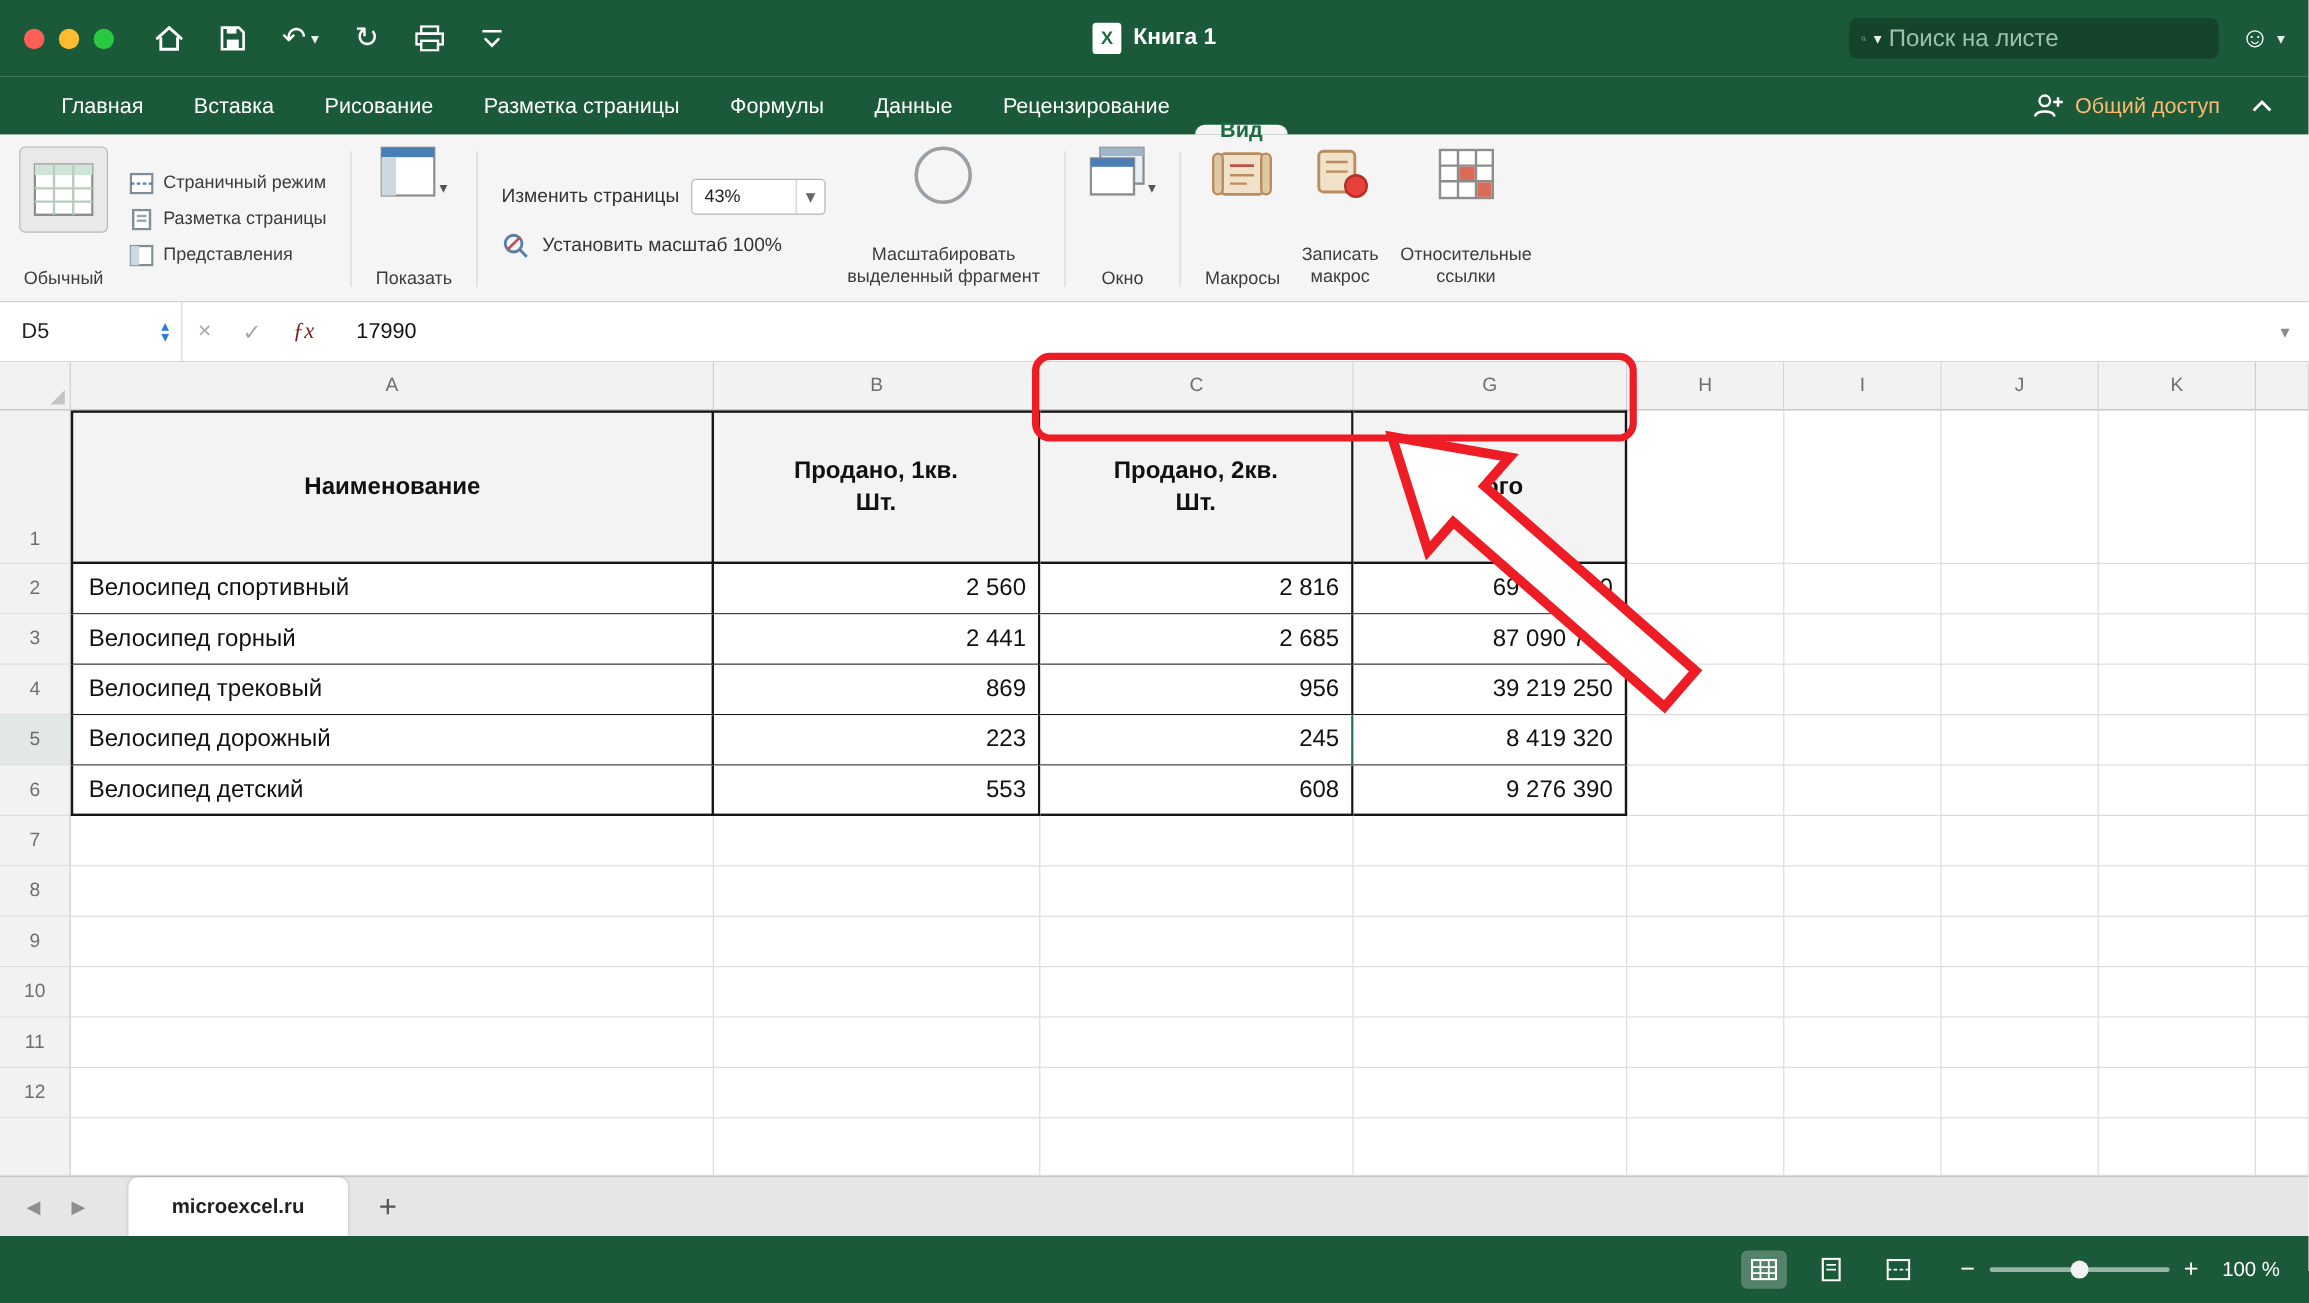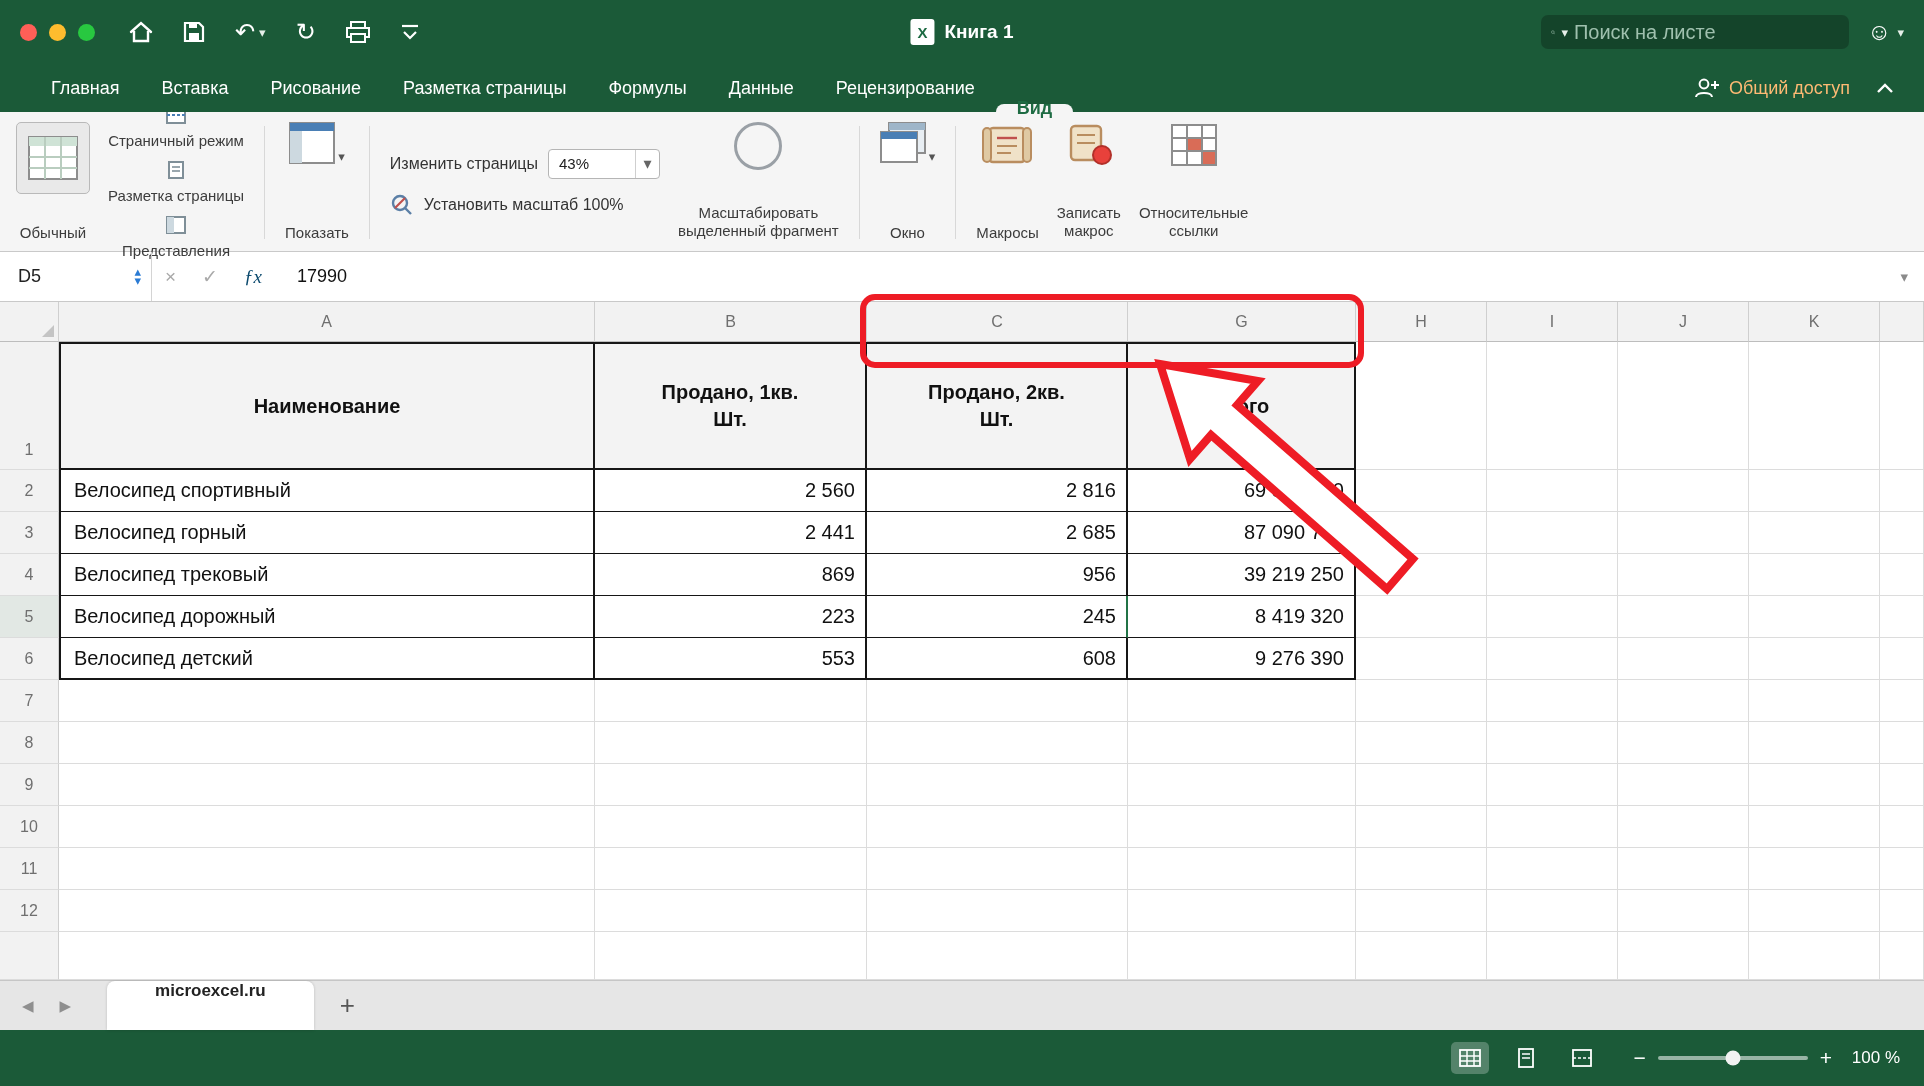--- a/index.html
+++ b/index.html
@@ -35,37 +35,37 @@
   .share{margin-left:auto;display:flex;align-items:center;gap:9px;color:#fdba74;font-size:18px;}
   .collapse{display:flex;align-items:center;margin-left:26px;color:#fff;}
 
   
   .ribbon{height:140px;background:var(--ribbon);border-bottom:1px solid var(--line);display:flex;align-items:stretch;padding:10px 16px 8px;gap:18px;}
   .rlabel{font-size:15px;color:#3c3c3c;}
   .rdiv{width:1px;background:#d8d8d8;margin:4px 2px;}
   .g-col{display:flex;flex-direction:column;align-items:center;justify-content:space-between;padding-bottom:2px;}
   .bigbtn{width:74px;height:72px;border:1px solid #b9b9b9;border-radius:5px;background:#e9e9e9;display:flex;align-items:center;justify-content:center;}
   .g-stack{display:flex;flex-direction:column;justify-content:center;gap:12px;}
-  .stack-item{display:flex;align-items:center;gap:8px;font-size:15px;color:#3c3c3c;flex-direction:column;}
+  .stack-item{display:flex;align-items:center;gap:8px;font-size:15px;color:#3c3c3c;}
   .iconbox{display:flex;align-items:center;justify-content:center;}
   .two-line{white-space:pre-line;text-align:center;line-height:1.25;}
   .g-zoom{display:flex;flex-direction:column;justify-content:center;gap:14px;}
   .zoomrow{display:flex;align-items:center;gap:10px;font-size:16px;color:#333;}
   .combo{width:112px;height:30px;background:#fff;border:1px solid #b5b5b5;border-radius:4px;display:flex;align-items:center;}
   .combo .cval{flex:1;padding-left:10px;font-size:15px;color:#222;}
   .combo .cbtn{width:24px;height:100%;border-left:1px solid #cfcfcf;display:flex;align-items:center;justify-content:center;color:#666;}
   .circle-ic{width:48px;height:48px;border:3px solid #9aa0a6;border-radius:50%;}
   .icon-caret{display:flex;align-items:flex-end;gap:3px;color:#555;}
 
   
   .formulabar{height:50px;background:#fff;border-bottom:1px solid var(--line);display:flex;align-items:center;}
   .namebox{width:152px;height:100%;border-right:1px solid #d4d4d4;display:flex;align-items:center;padding:0 10px 0 18px;font-size:18px;color:#222;}
   .stepper{margin-left:auto;display:flex;flex-direction:column;line-height:.62;color:#2a7bd4;font-size:13px;text-align:center;}
   .fbtn{font-size:19px;color:#a9a9a9;padding:0 13px;}
-  .fx{font-style:italic;color:#0c4a6e;font-size:19px;padding:0 13px;font-family:"Liberation Serif",serif;}
+  .fx{font-style:italic;color:#7f1d1d;font-size:19px;padding:0 13px;font-family:"Liberation Serif",serif;}
   .fvalue{font-size:18px;color:#111;padding-left:22px;}
   .fb-caret{margin-left:auto;padding-right:16px;color:#8a8a8a;font-size:15px;}
 
   
   .grid{position:relative;background:#fff;}
   .crow{display:flex;}
   .w-gut{width:59px;flex:none;} .w-a{width:536px;flex:none;} .w-b{width:272px;flex:none;}
   .w-c{width:261px;flex:none;} .w-g{width:228px;flex:none;} .w-s{width:131px;flex:none;} .w-f{flex:1;}
   .h-head{height:40px;} .h-1{height:128px;} .h-r{height:42px;} .h-p{height:48px;}
   .chead{background:var(--head-bg);border-right:1px solid var(--head-line);border-bottom:1px solid #bdbdbd;display:flex;align-items:center;justify-content:center;font-size:16px;color:#6f6f6f;}
@@ -83,21 +83,21 @@
   .row-last .td{border-bottom:2px solid var(--tbl);}
   .sel-right{border-right:2px solid var(--accent);}
 
   
   .anno-rect{position:absolute;left:860px;top:294px;width:504px;height:74px;border:6px solid var(--red);border-radius:15px;z-index:40;pointer-events:none;}
   .anno-arrow{position:absolute;left:1120px;top:344px;z-index:41;pointer-events:none;}
 
   
   .sheetbar{height:50px;background:#e6e6e6;border-top:1px solid #c6c6c6;display:flex;align-items:stretch;}
   .snav{display:flex;align-items:center;gap:26px;padding:0 22px;color:#8f8f8f;font-size:15px;}
-  .stab{margin-left:14px;background:#fff;border-radius:8px 8px 0 0;display:flex;align-items:flex-start;padding:0 48px;font-size:17px;font-weight:bold;color:#222;box-shadow:0 0 3px rgba(0,0,0,.18);}
+  .stab{margin-left:14px;background:#fff;border-radius:8px 8px 0 0;display:flex;align-items:center;padding:0 36px;font-size:17px;font-weight:bold;color:#222;box-shadow:0 0 3px rgba(0,0,0,.18);}
   .saddsheet{display:flex;align-items:center;padding:0 26px;color:#555;font-size:26px;}
 
   
   .statusbar{height:56px;background:var(--green);display:flex;align-items:center;padding:0 24px;color:#fff;}
   .sb-right{margin-left:auto;display:flex;align-items:center;gap:18px;}
   .sb-btn{width:38px;height:32px;border-radius:5px;display:flex;align-items:center;justify-content:center;}
   .sb-btn.on{background:rgba(255,255,255,.25);}
   .sb-zoom{display:flex;align-items:center;gap:12px;margin-left:14px;}
   .sb-sign{font-size:21px;color:#fff;}
   .slider{position:relative;width:150px;height:4px;background:rgba(255,255,255,.55);border-radius:2px;}

